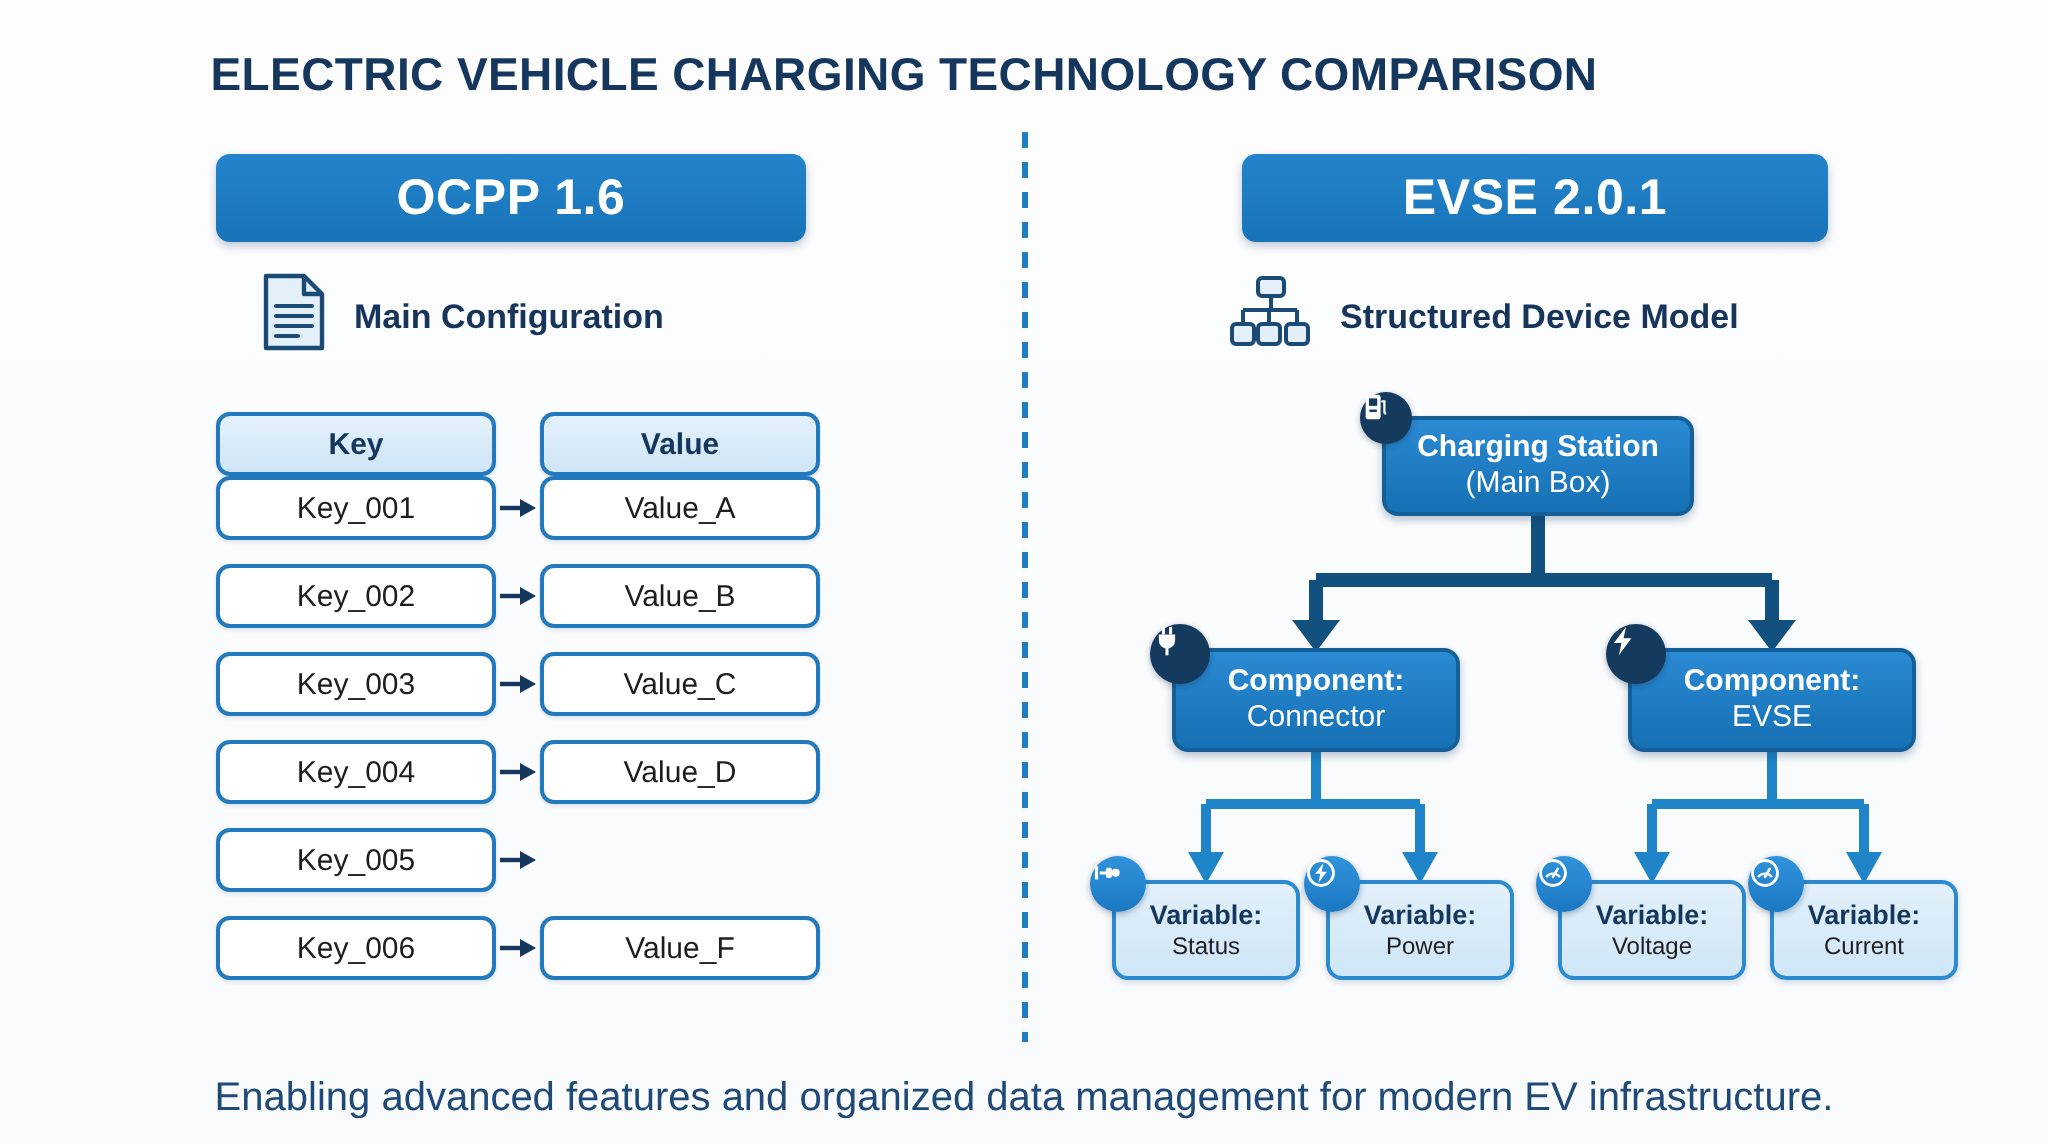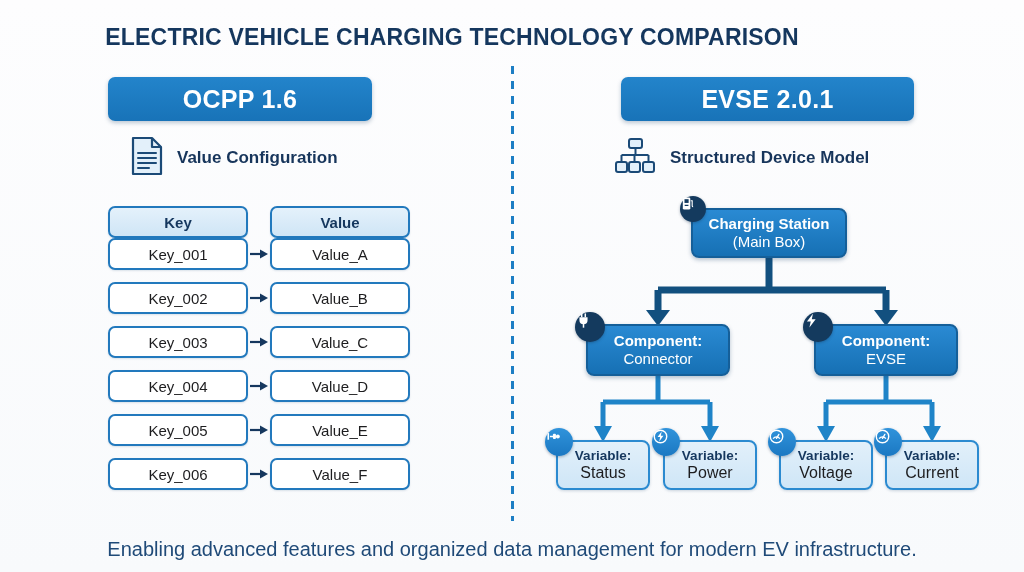--- a/index.html
+++ b/index.html
@@ -53,21 +53,21 @@
     background: linear-gradient(180deg, #2384cb 0%, #1873b8 100%);
     box-shadow: 0 2px 4px rgba(20,60,100,0.28);
     color: #ffffff;
     font-size: 25px;
     font-weight: bold;
     display: flex;
     align-items: center;
     justify-content: center;
     letter-spacing: 0.3px;
   }
-  #banner-left  { left: 108px; top: 77px; width: 264px; }
+  #banner-left  { left: 108px; top: 77px; width: 295px; }
   #banner-right { left: 621px; top: 77px; width: 293px; }
 
   .subtitle-row {
     position: absolute;
     display: flex;
     align-items: center;
     gap: 13px;
   }
   #subtitle-left  { left: 130px; top: 136px; }
   #subtitle-right { left: 613px; top: 136px; align-items: center; }
@@ -142,21 +142,21 @@
   }
   .node.root .l1, .node.component .l1 { font-size: 15px; font-weight: bold; }
   .node.root .l2, .node.component .l2 { font-size: 15px; font-weight: normal; }
 
   .node.variable {
     background: linear-gradient(180deg, #e2f0fa 0%, #cfe6f7 100%);
     border: 2px solid #2b8ad0;
     box-shadow: 0 1px 3px rgba(20,60,100,0.2);
   }
   .node.variable .l1 { font-size: 13.5px; font-weight: bold; color: #15375e; }
-  .node.variable .l2 { font-size: 16px; font-weight: normal; color: #1d1d1f; }
+  .node.variable .l2 { font-size: 12px; font-weight: normal; color: #1d1d1f; }
 
   #node-root      { left: 180px; top: 22px; width: 156px; height: 50px; }
   #node-connector { left: 75px;  top: 138px; width: 144px; height: 52px; }
   #node-evse      { left: 303px; top: 138px; width: 144px; height: 52px; }
 
   #node-status  { left: 45px;  top: 254px; width: 94px; height: 50px; }
   #node-power   { left: 152px; top: 254px; width: 94px; height: 50px; }
   #node-voltage { left: 268px; top: 254px; width: 94px; height: 50px; }
   #node-current { left: 374px; top: 254px; width: 94px; height: 50px; }
 
@@ -210,21 +210,21 @@
         <path d="M3 2 H22 L31 11 V38 H3 Z" fill="#e3f0fa" stroke="#1b4a77" stroke-width="2.2" stroke-linejoin="round"></path>
         <path d="M22 2 V11 H31" fill="none" stroke="#1b4a77" stroke-width="2.2" stroke-linejoin="round"></path>
         <g stroke="#1b4a77" stroke-width="2" stroke-linecap="round">
           <line x1="8" y1="17" x2="26" y2="17"></line>
           <line x1="8" y1="22" x2="26" y2="22"></line>
           <line x1="8" y1="27" x2="26" y2="27"></line>
           <line x1="8" y1="32" x2="19" y2="32"></line>
         </g>
       </svg>
     </span>
-    <span class="subtitle-text">Value Configuration</span>
+    <span class="subtitle-text">Main Configuration</span>
   </div>
 
   <div class="kv-wrap">
     <div class="kv-head-row">
       <div class="cell key head">Key</div>
       <div class="kv-gap"></div>
       <div class="cell value head">Value</div>
     </div>
 
     <div class="kv-row">
@@ -272,21 +272,20 @@
     </div>
 
     <div class="kv-row">
       <div class="cell key">Key_005</div>
       <div class="kv-gap">
         <svg class="kv-arrow" viewBox="0 0 18 10">
           <line x1="0" y1="5" x2="11" y2="5" stroke="#15375e" stroke-width="2.2"></line>
           <polygon points="10,0.5 18,5 10,9.5" fill="#15375e"></polygon>
         </svg>
       </div>
-      <div class="cell value">Value_E</div>
     </div>
 
     <div class="kv-row">
       <div class="cell key">Key_006</div>
       <div class="kv-gap">
         <svg class="kv-arrow" viewBox="0 0 18 10">
           <line x1="0" y1="5" x2="11" y2="5" stroke="#15375e" stroke-width="2.2"></line>
           <polygon points="10,0.5 18,5 10,9.5" fill="#15375e"></polygon>
         </svg>
       </div>

